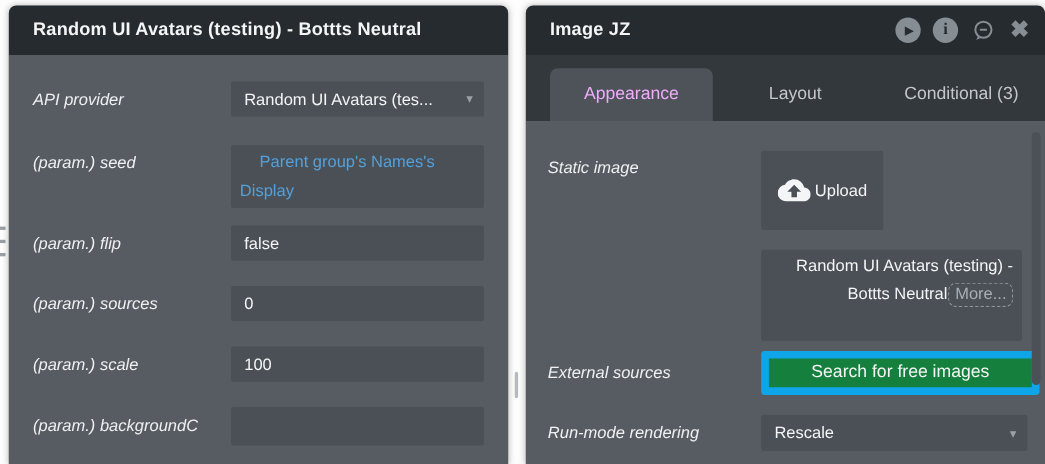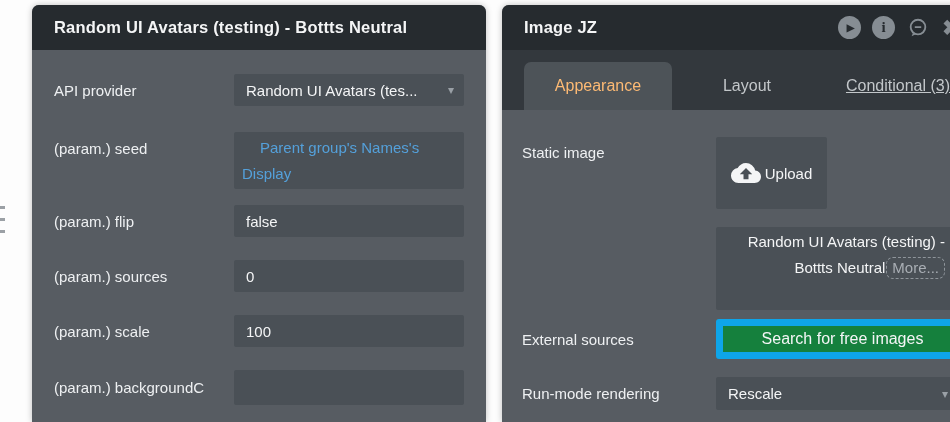--- a/index.html
+++ b/index.html
@@ -10,21 +10,20 @@
     position: relative;
     overflow: hidden;
   }
   .panel {
     position: absolute;
     top: 5px;
     border-radius: 7px 7px 0 0;
     background: #575c62;
     box-shadow: 0 0 6px rgba(0,0,0,0.25);
     overflow: hidden;
-    margin-left: 24px;
   }
   #left-panel  { left: 8px;   width: 454px; height: 417px; }
   #right-panel { left: 478px; width: 472px; height: 417px; }
 
   .panel-header {
     height: 45px;
     background: #262b2f;
     color: #f4f5f6;
     display: flex;
     align-items: center;
@@ -52,21 +51,21 @@
     cursor: pointer; margin-left: 2px;
   }
 
   .panel-body { position: relative; width: 100%; height: 372px; background: #575c62; }
 
   .field-label {
     position: absolute;
     left: 22px; width: 180px;
     color: #eef0f2;
     font-size: 15px;
-    display: flex; align-items: center;
+    display: flex; align-items: center; font-style: italic;
   }
   .input-box {
     position: absolute;
     left: 202px; width: 230px;
     background: #4a5056;
     color: #f4f5f6;
     font-size: 15px;
     display: flex; align-items: center;
     padding: 0 10px 0 12px;
     border-radius: 2px;
@@ -96,25 +95,25 @@
     background: #33383d;
   }
   .tab {
     position: absolute; top: 12px; height: 48px;
     display: flex; align-items: center; justify-content: center;
     font-size: 16px; color: #c3c7ca; cursor: pointer;
   }
   .tab.active {
     background: #4d5358;
     border-radius: 7px 7px 0 0;
-    color: #fdba74;
+    color: #f0abfc;
   }
   #tab-appearance   { left: 22px;  width: 148px; }
   #tab-layout       { left: 170px; width: 150px; }
-  #tab-conditional  { left: 320px; width: 152px; text-decoration: underline; }
+  #tab-conditional  { left: 320px; width: 152px; }
 
   .right-body { position: absolute; top: 105px; left: 0; right: 0; height: 312px; background: #575c62; text-align: right; }
 
   .upload-button {
     position: absolute; left: 214px; top: 27px; width: 111px; height: 72px;
     background: #4a5056; border-radius: 2px;
     display: flex; flex-direction: row; align-items: center; justify-content: center;
     gap: 4px; color: #f4f5f6; font-size: 15px; cursor: pointer;
   }
   .upload-button svg { width: 30px; height: 22px; }

